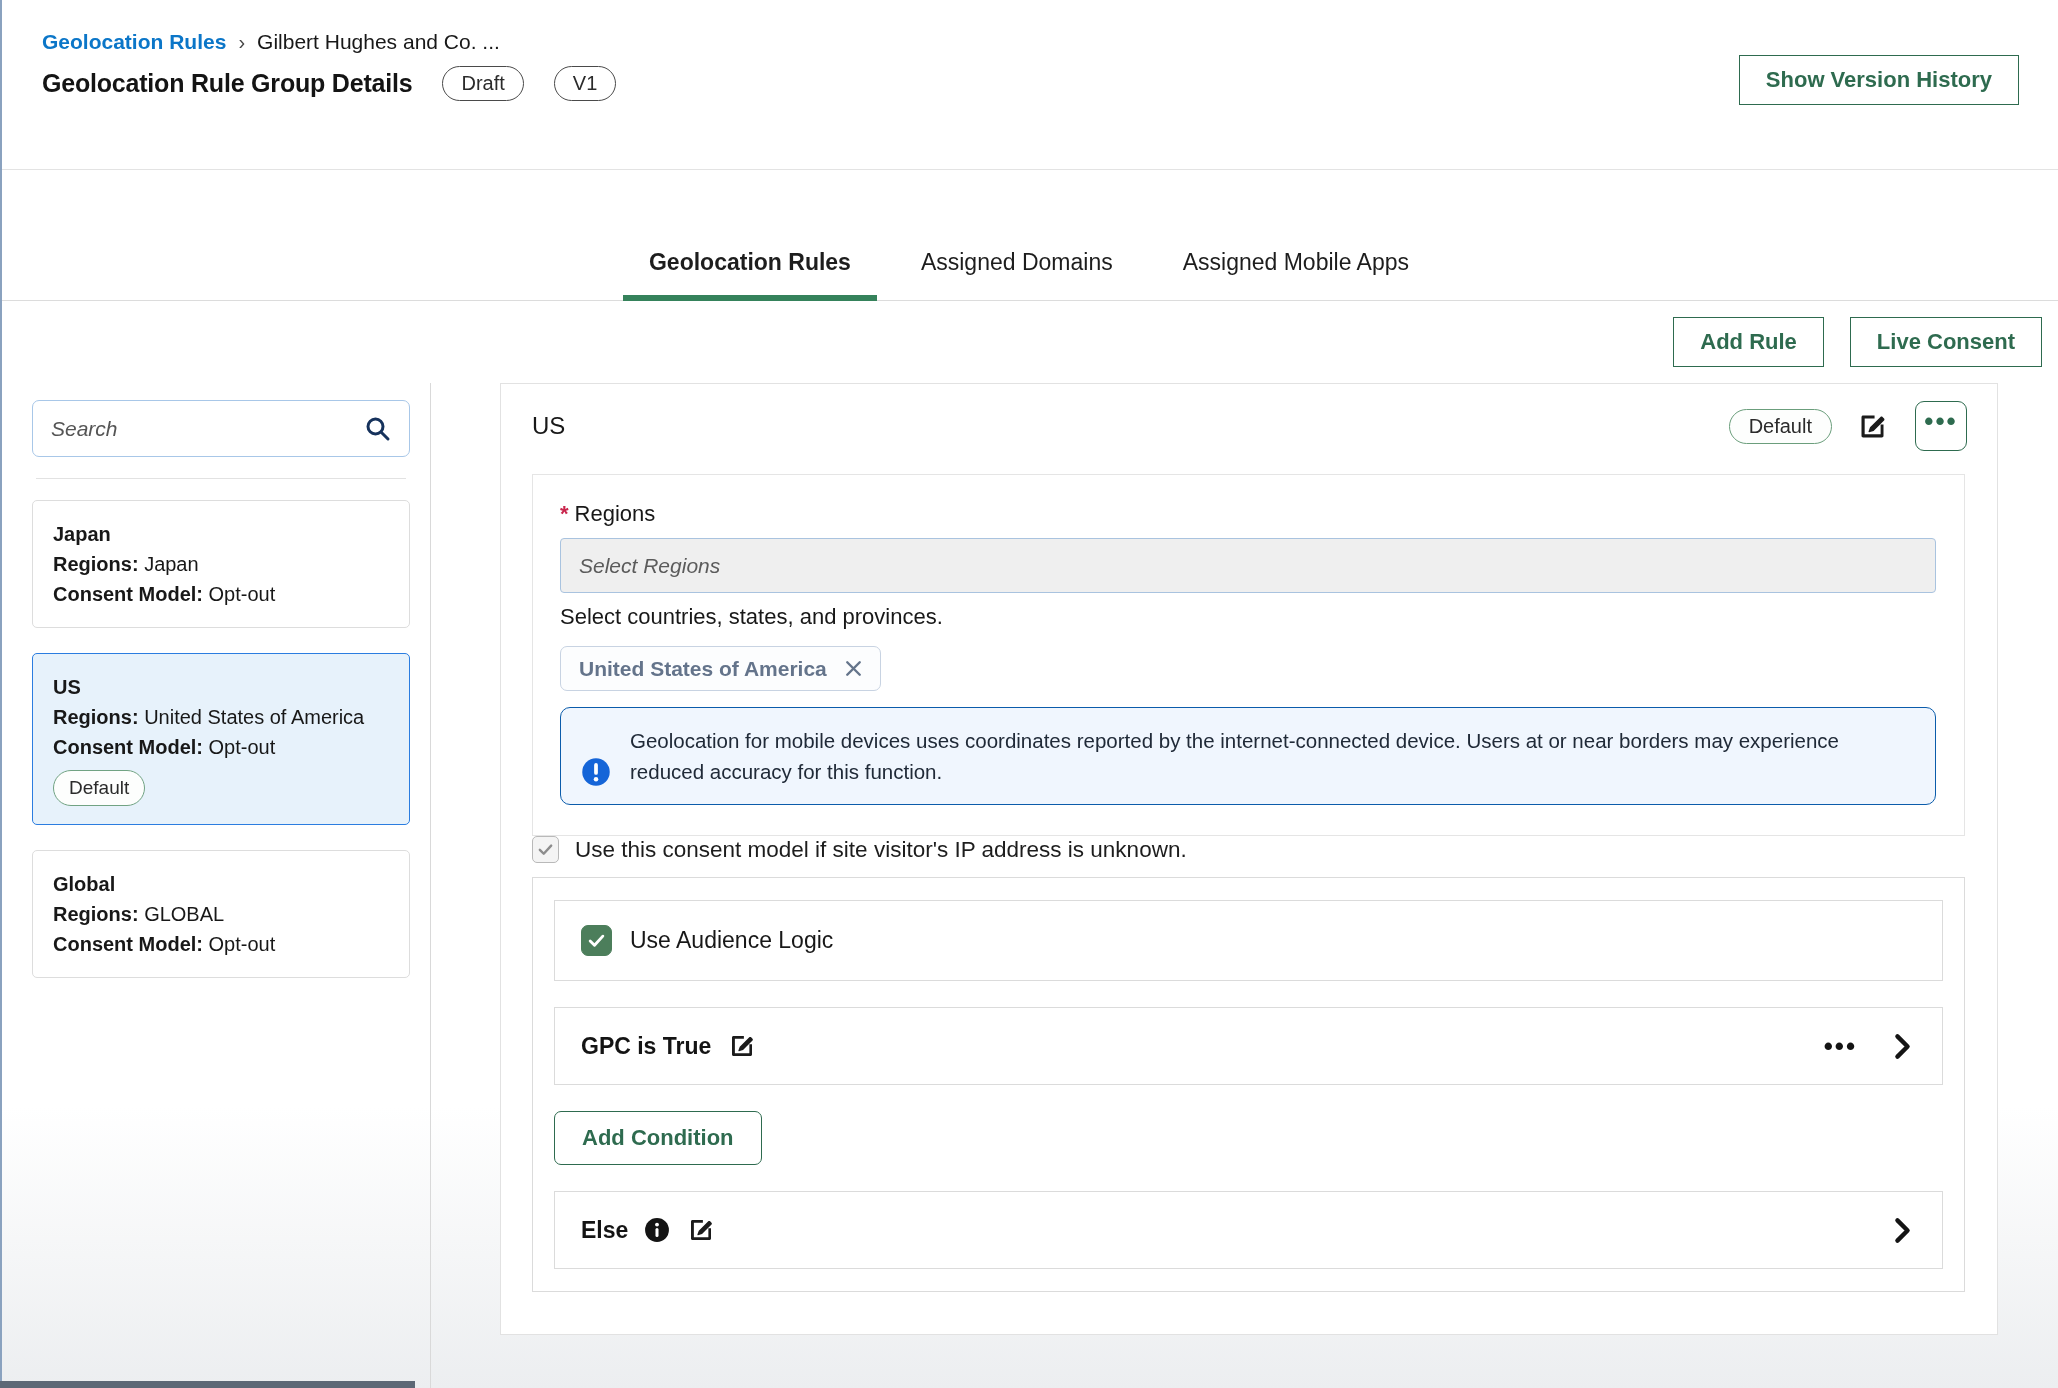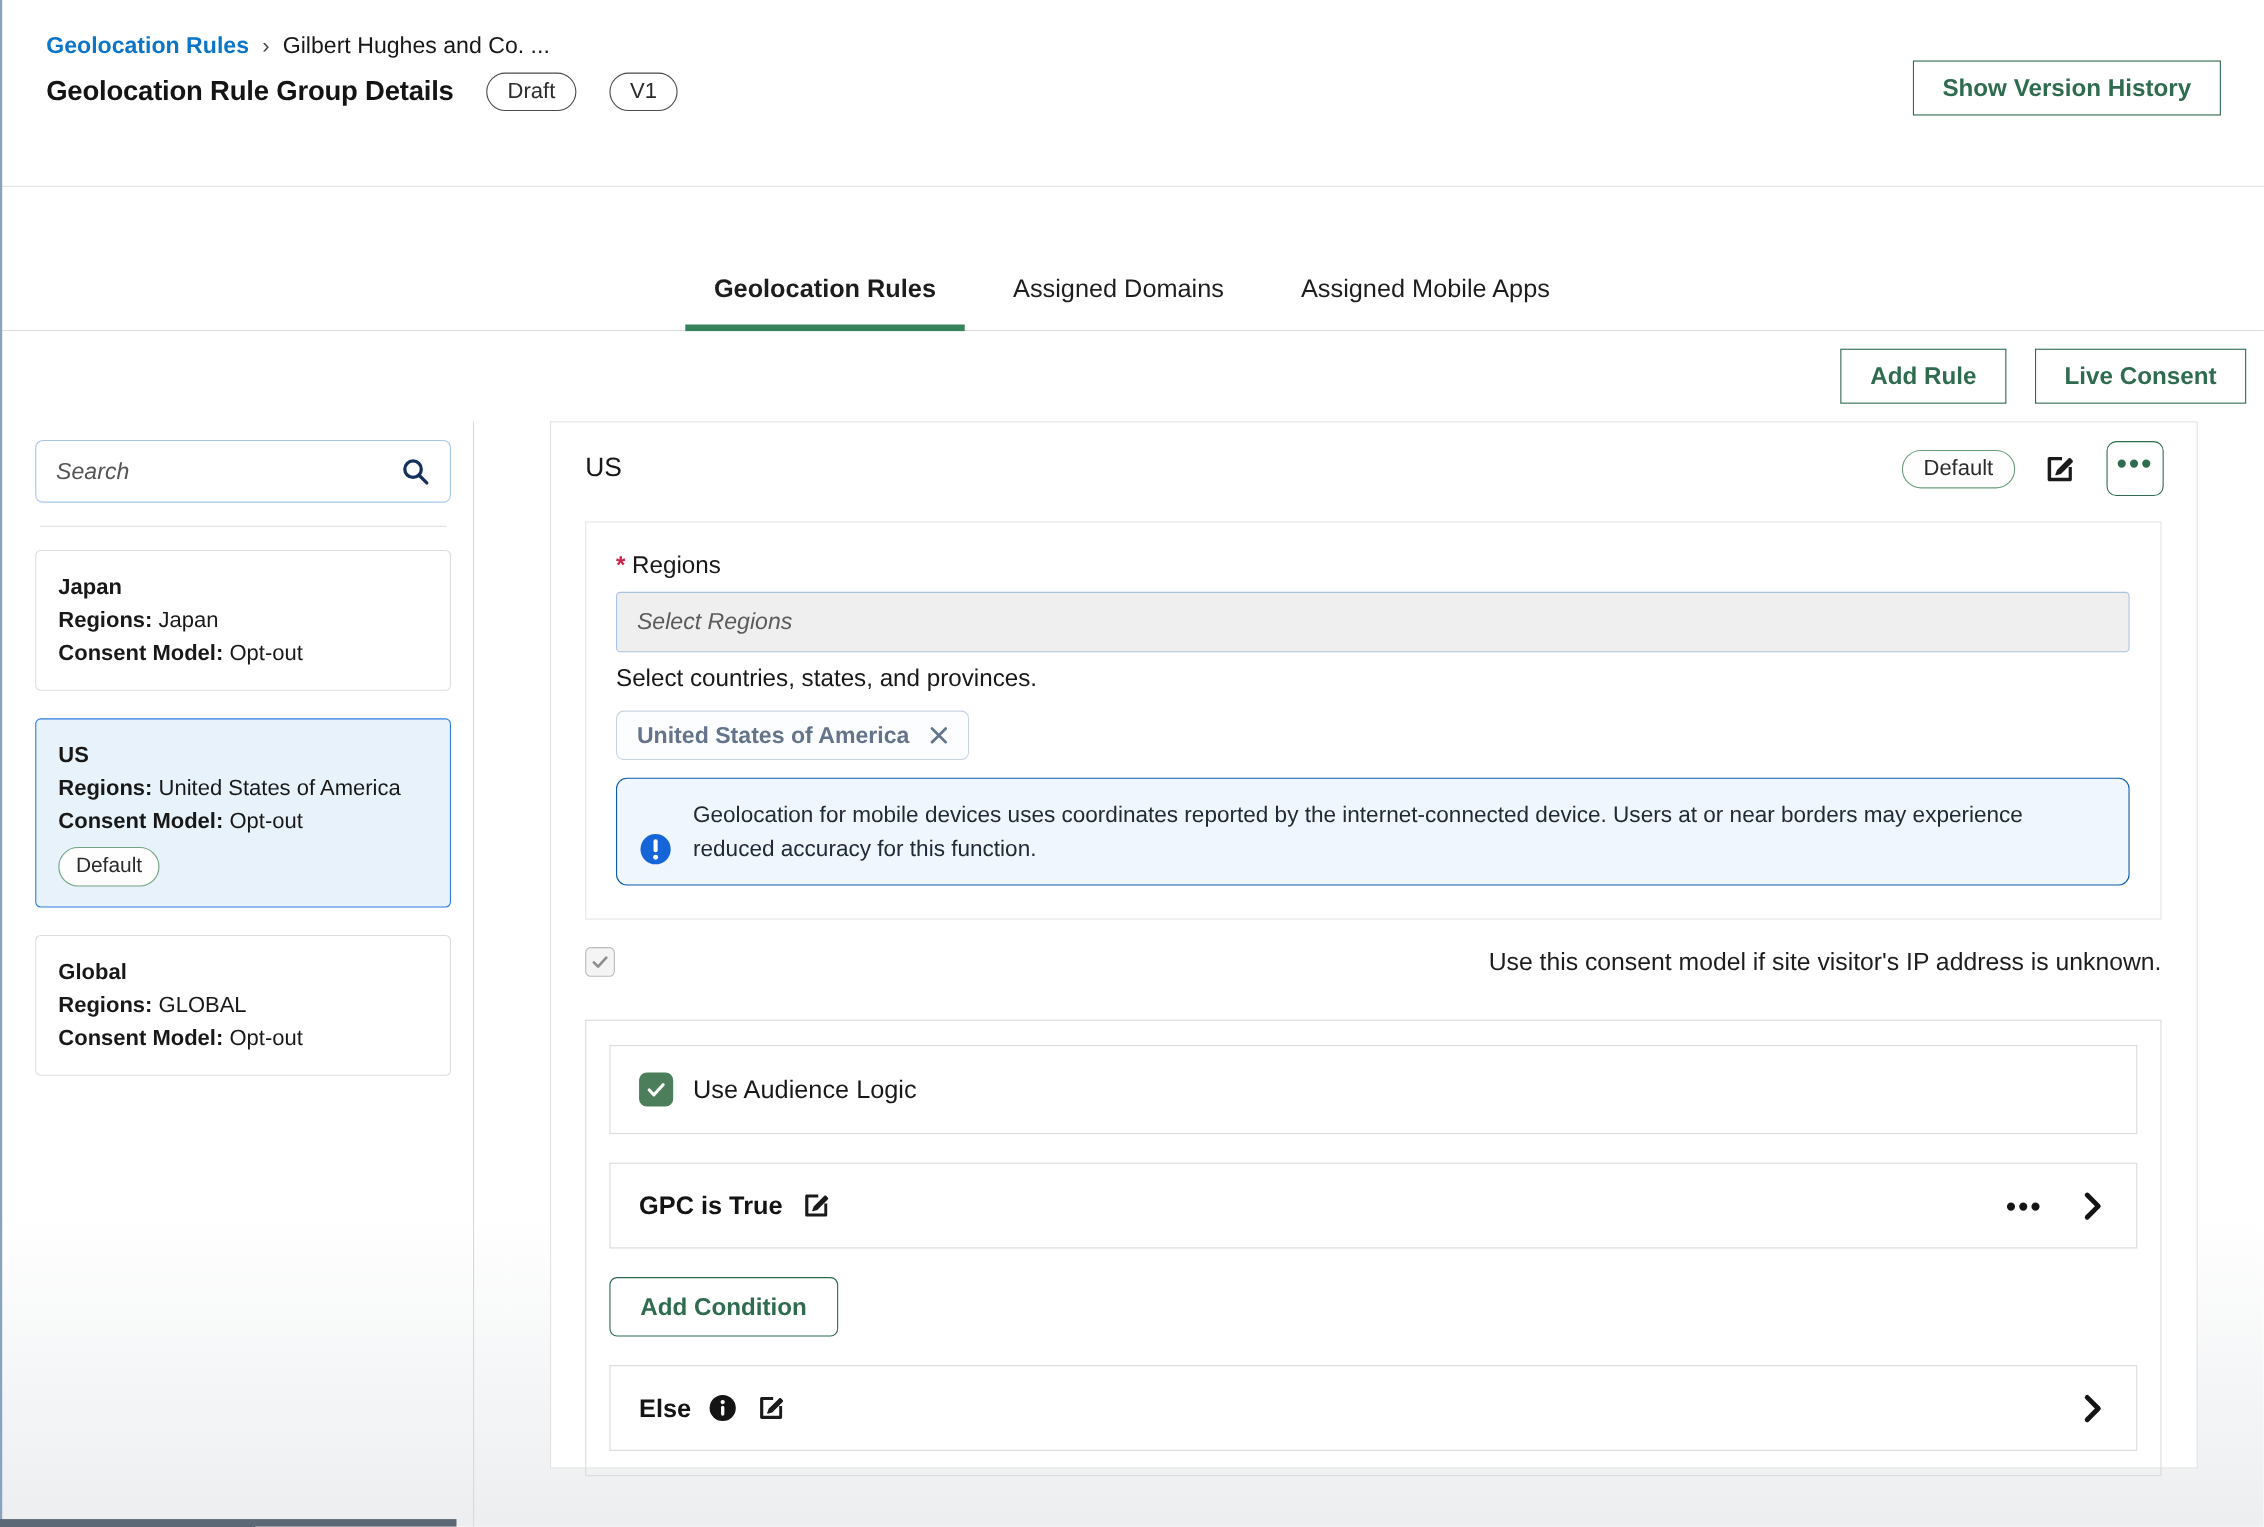--- a/index.html
+++ b/index.html
@@ -66,27 +66,27 @@
   .req { color:#c9254c; font-weight:700; margin-right:6px; }
   .regions-input { margin-top:11px; width:100%; height:55px; background:#efefef; border:1px solid #a9c3df; border-radius:4px; padding:16px 18px; font-size:21px; font-family:inherit; color:#333; }
   .regions-input::placeholder { font-style:italic; color:#5b5b5b; }
   .helper-text { margin-top:11px; font-size:22px; color:#181818; }
   .region-chip { margin-top:16px; display:inline-flex; align-items:center; gap:14px; border:1px solid #c8d3e2; border-radius:7px; background:#fcfdfe; padding:9px 14px 9px 18px; font-size:21px; font-weight:700; color:#64748b; }
   .chip-x { cursor:pointer; display:flex; }
   .info-banner { margin-top:16px; border:1.5px solid #0b5cab; border-radius:10px; background:#f0f6fe; padding:17px 30px 17px 20px; display:flex; gap:19px;align-items:flex-end; }
   .info-banner .banner-text { font-size:20.5px; line-height:31px; color:#202a38; }
   .banner-icon { flex:0 0 30px; margin-top:2px; }
 
-  .check-row { margin-top:25px; display:flex; align-items:center; gap:16px;justify-content:space-between; }
+  .check-row { display:flex; align-items:center; gap:16px; }
   .checkbox { border-radius:5px; display:flex; align-items:center; justify-content:center; flex:0 0 auto; cursor:pointer; }
   .checkbox.gray { width:27px; height:27px; background:#f4f4f4; border:1px solid #b9b9b9; }
   .checkbox.green { width:31px; height:31px; background:#4c7e5b; border:1px solid #4c7e5b; border-radius:7px; }
   .check-row .check-label { font-size:22.5px; color:#1d1d1d; }
 
-  .audience-outer { margin-top:39px; border:1px solid #dbdbdb; padding:22px 21px; }
+  .audience-outer { margin-top:14px; border:1px solid #dbdbdb; padding:22px 21px; }
   .audience-box { border:1px solid #dbdbdb; padding:24px 26px; display:flex; align-items:center; gap:18px; }
   .audience-box .check-label { font-size:23px; }
   .logic-row { margin-top:26px; border:1px solid #dbdbdb; padding:23px 26px; display:flex; align-items:center; min-height:78px; }
   .logic-row .row-label { font-size:23px; font-weight:700; color:#141414; }
   .row-left { display:flex; align-items:center; gap:16px; }
   .row-right { margin-left:auto; display:flex; align-items:center; gap:32px; }
   .dots-black { font-size:26px; font-weight:700; letter-spacing:2px; color:#141414; line-height:0.4; cursor:pointer; }
   .add-condition-btn { margin-top:26px; border:1.5px solid #2e6b4f; border-radius:7px; background:#fff; color:#2e6b4f; font-size:22px; font-weight:700; padding:13px 27px; cursor:pointer; font-family:inherit; }
 
   .bottom-scrollbar { position:absolute; left:0; bottom:0; width:415px; height:7px; background:#5d6876; z-index:60; }

